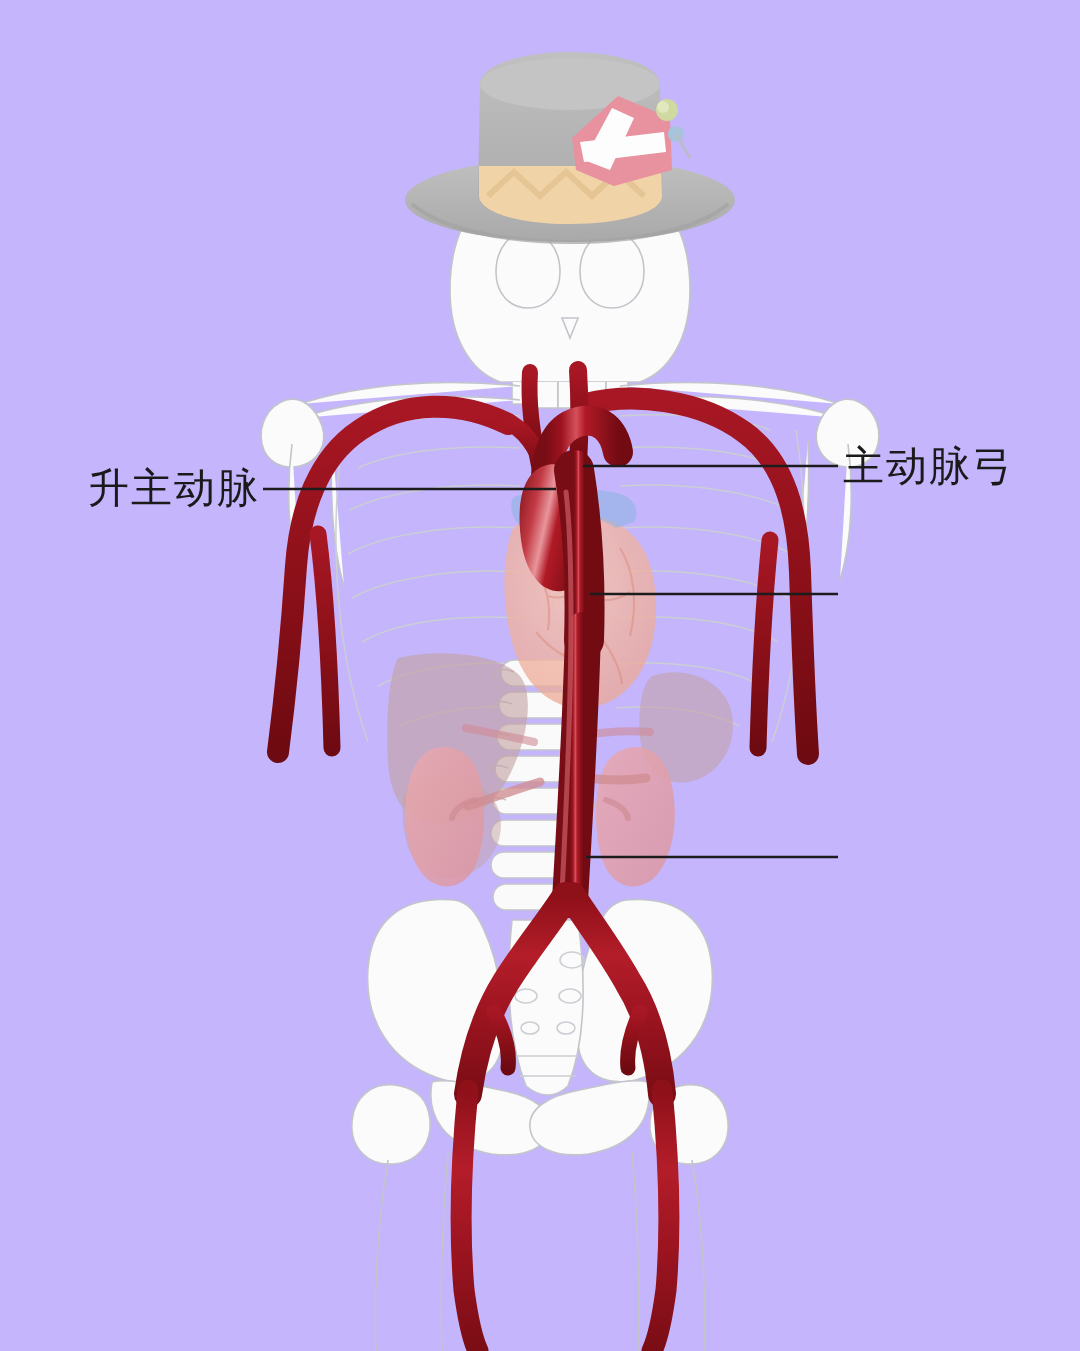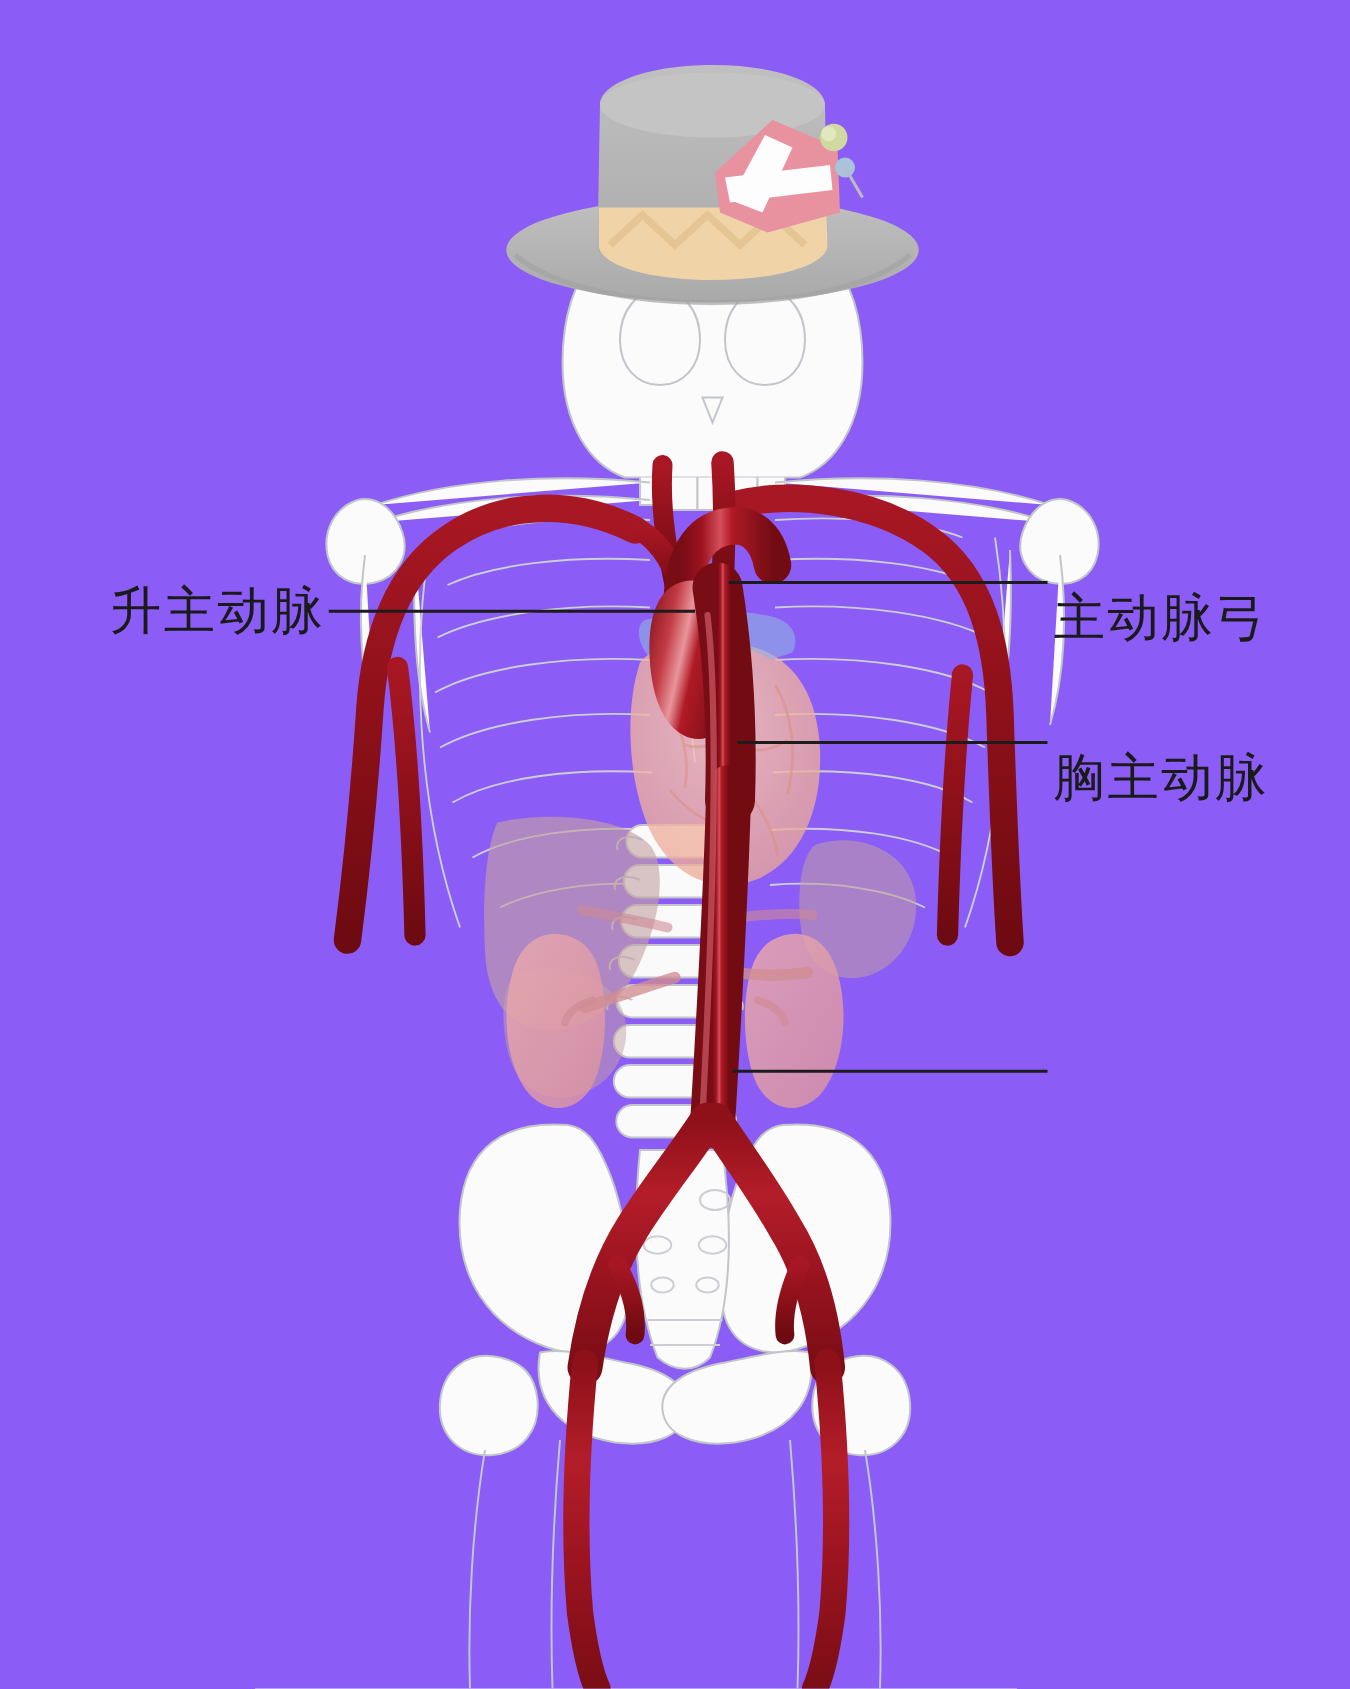--- a/index.html
+++ b/index.html
@@ -8,21 +8,21 @@
     padding: 0;
     background: #ffffff;
   }
   body {
     font-family: "Liberation Sans", "DejaVu Sans", sans-serif;
   }
   #stage {
     position: relative;
     width: 1080px;
     height: 1351px;
-    background: #8b5cf6;
+    background: #c4b5fd;
     overflow: hidden;
   }
   #figure {
     position: absolute;
     left: 0;
     top: 0;
     width: 1080px;
     height: 1351px;
   }
   .label {
@@ -32,21 +32,20 @@
     line-height: 1;
     color: #1a1a1a;
     letter-spacing: 2px;
     white-space: nowrap;
   }
   .label-left {
     text-align: right;
   }
   .label-right {
     text-align: left;
-    margin-top: 28px;
   }
 </style>
 </head>
 <body>
 
 <div id="stage">
 
   <svg id="figure" viewBox="0 0 1080 1351" xmlns="http://www.w3.org/2000/svg">
     <defs>
       <linearGradient id="aortaGrad" x1="0" y1="0" x2="1" y2="0">
@@ -325,18 +324,15 @@
   </svg>
 
   <div class="label label-left" style="left:88px; top:468px;">
     <span>升主动脉</span>
   </div>
 
   <div class="label label-right" style="left:843px; top:446px;">
     <span>主动脉弓</span>
   </div>
 
-  <div class="label label-right" style="left:843px; top:574px;">
-    <span>胸主动脉</span>
-  </div>
 
 
 </div>
 
 </body></html>

